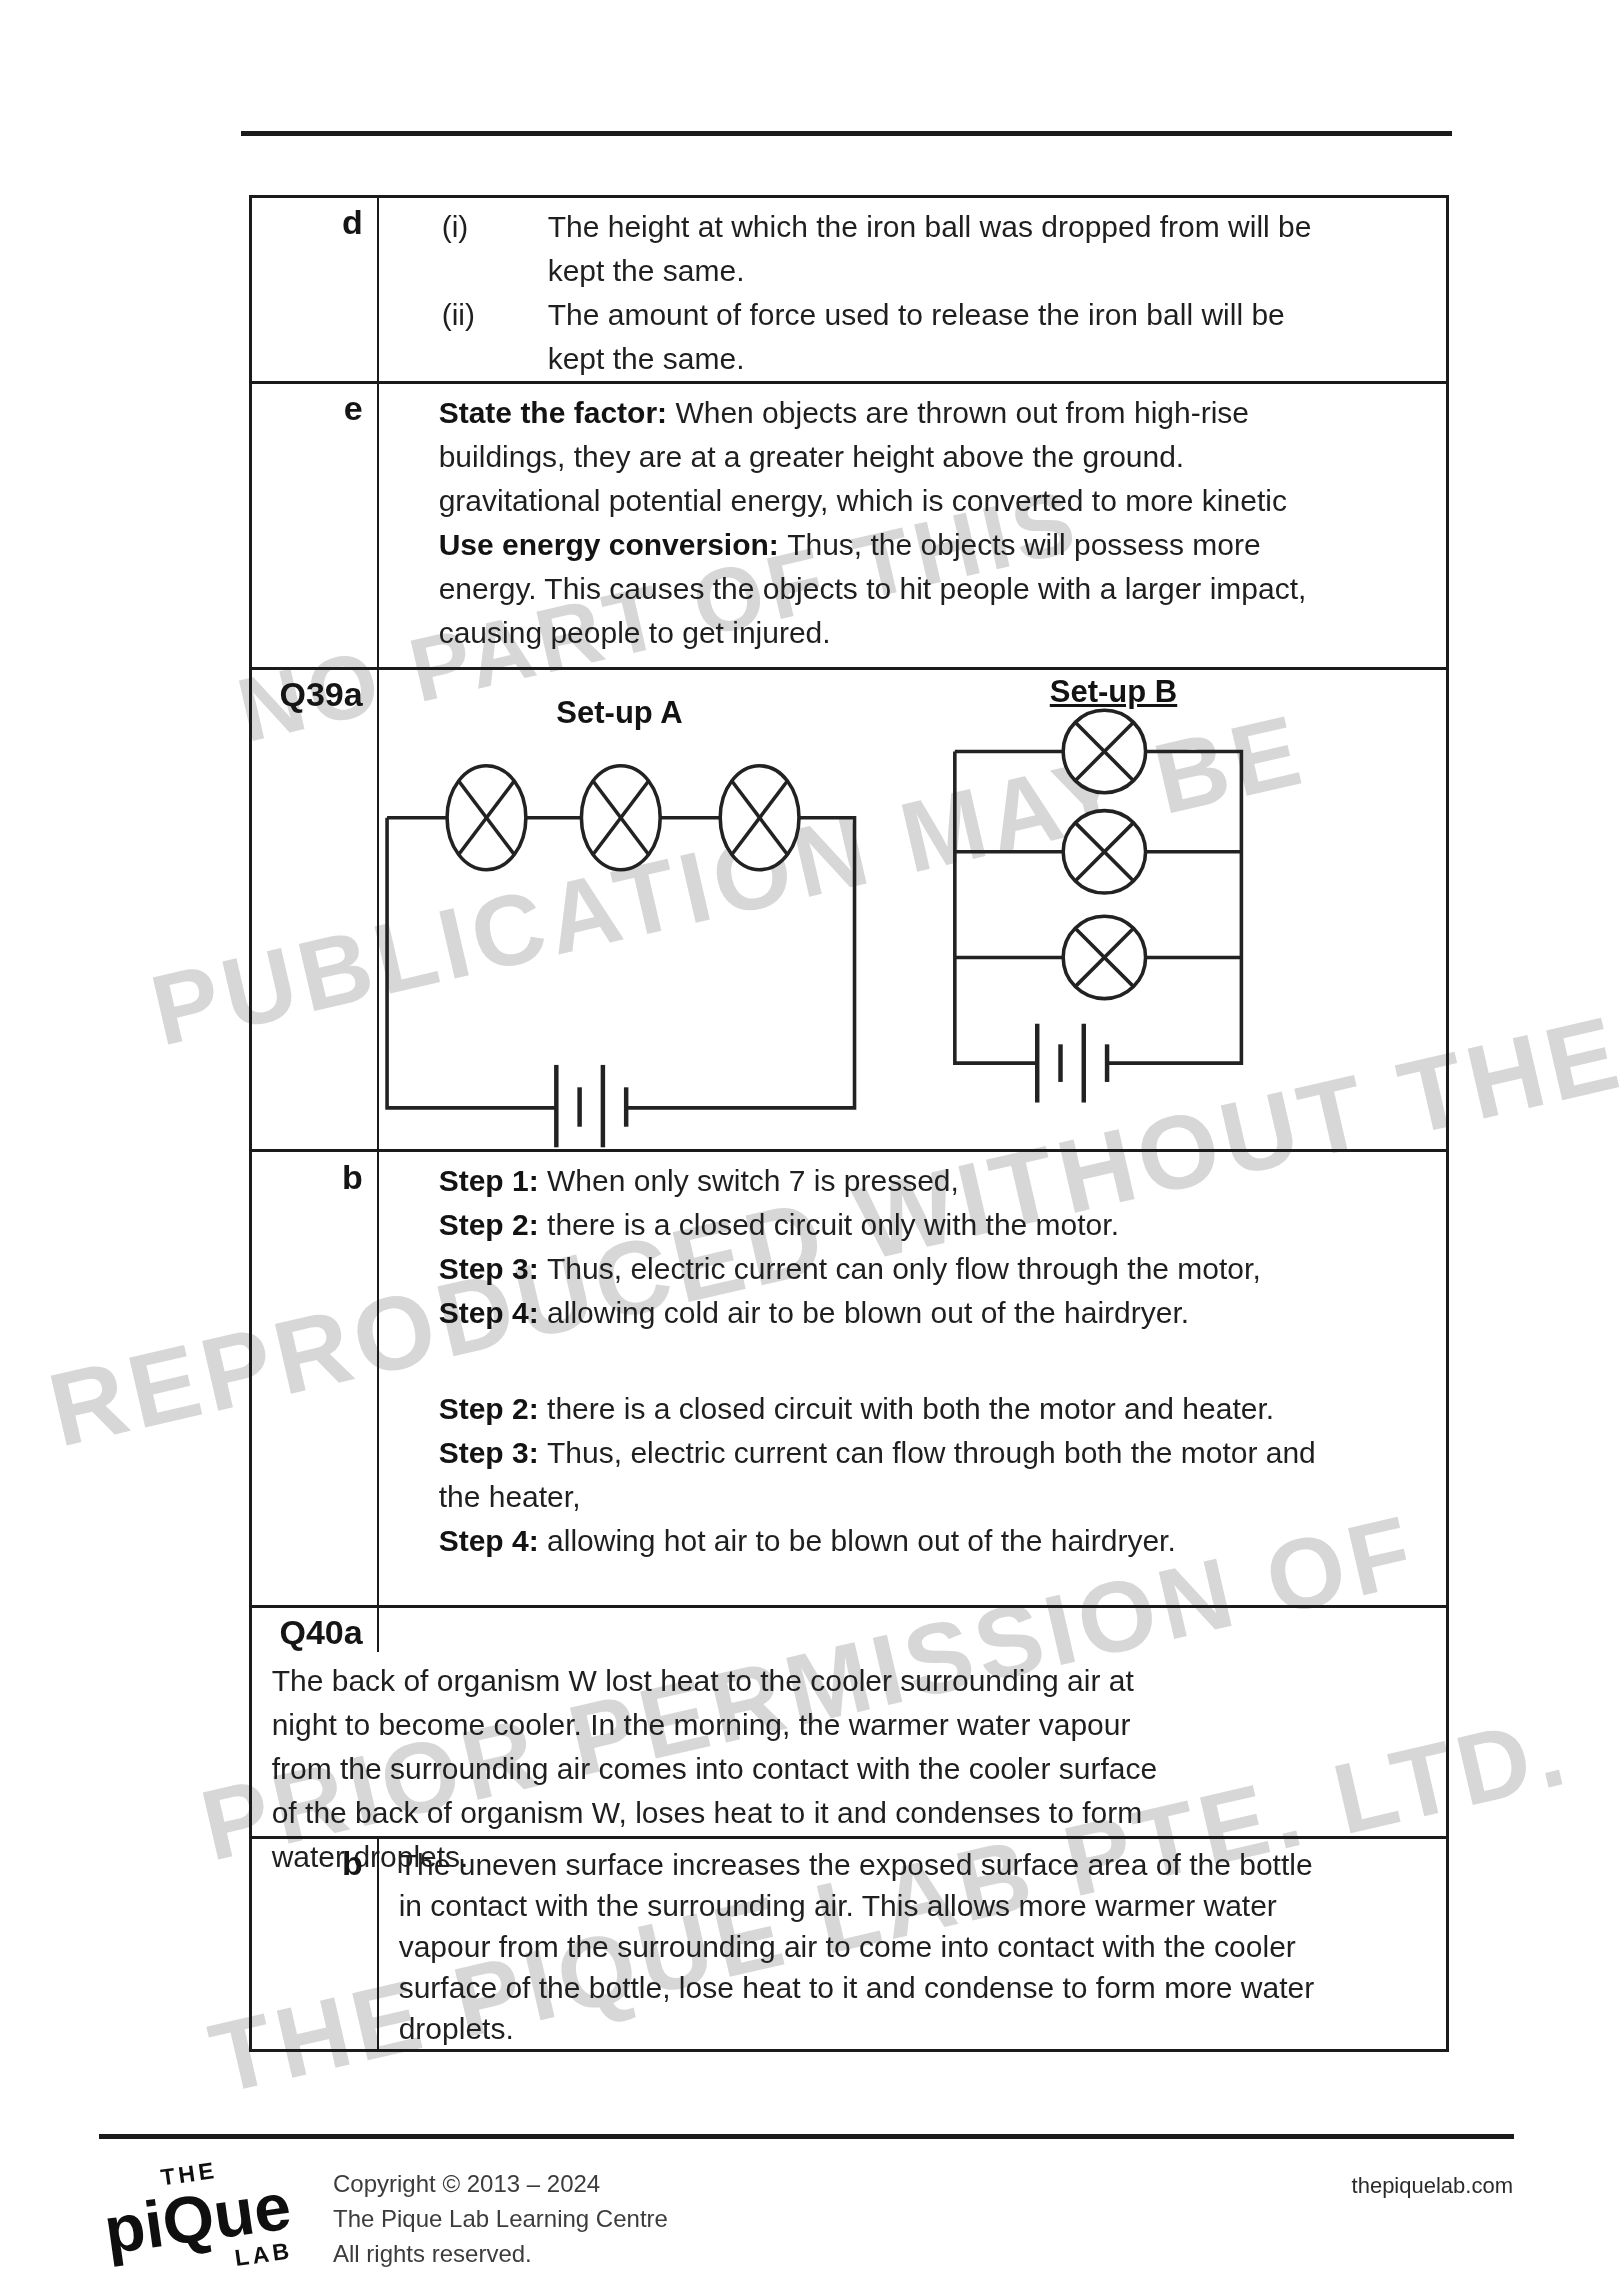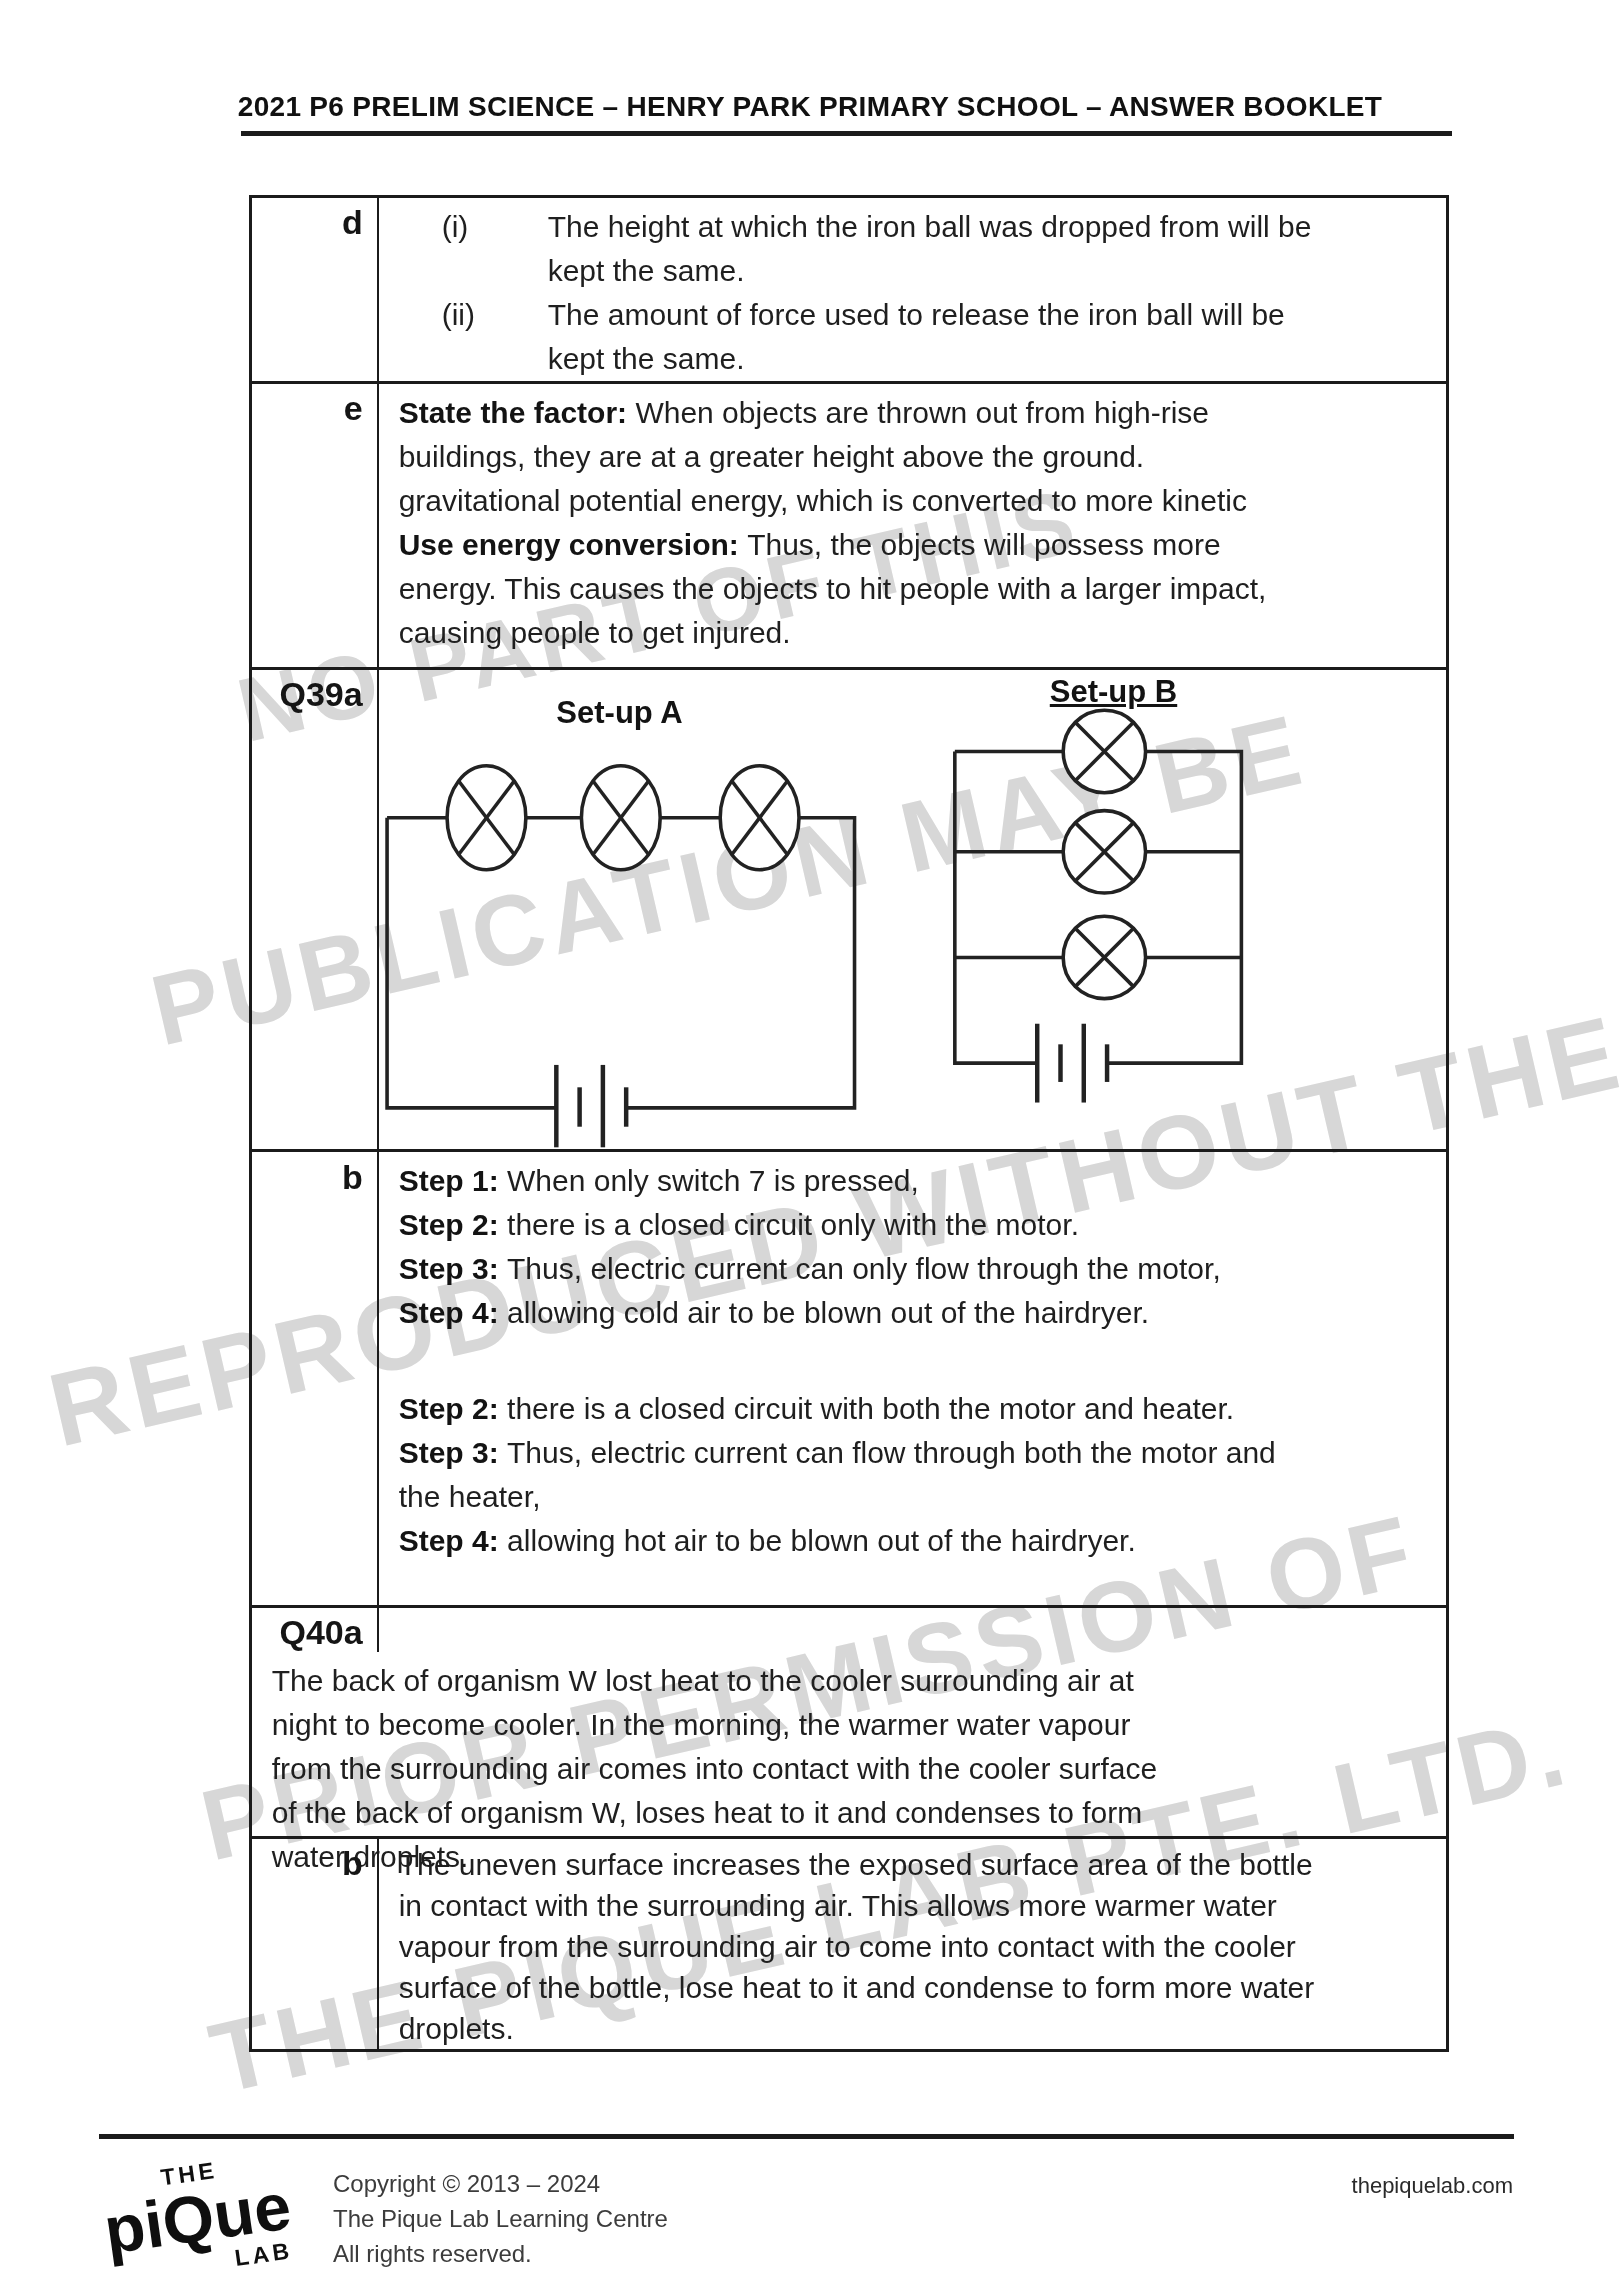--- a/index.html
+++ b/index.html
@@ -39,21 +39,21 @@
   .row-q40a{height:231px;flex-direction:column;}
   .row-q40b{flex:1;}
   .lbl{
     width:127px;box-sizing:border-box;border-right:2.7px solid #1b1b1b;flex:none;
     text-align:right;padding:5.4px 14.3px 0 0;font-size:34px;font-weight:800;color:#151515;
   }
   .cnt{
     flex:1;box-sizing:border-box;padding:7.2px 18px 0 19.7px;
     font-size:30px;line-height:44px;color:#1f1f1f;
   }
-  .cnt b{font-weight:800;color:#131313;}
+  .cnt b{font-weight:800;color:#131313;margin-left:40px;}
   .pre{white-space:pre-line;}
   .ditem{display:flex;margin-left:43px;}
   .dnum{width:106px;flex:none;}
   .dtext{flex:1;white-space:pre-line;}
   .step-gap{height:52px;}
   .row-q40b .cnt{line-height:41px;padding-top:5.4px;}
   
   .q39-cnt{position:relative;padding:0;}
   .setup-label{position:absolute;width:215px;text-align:center;font-size:31px;font-weight:800;color:#131313;z-index:2;}
   .setup-a-label{left:133px;top:21.5px;}
@@ -74,21 +74,20 @@
 <div class="page">
 
   <div class="wm">
     <div class="wm-line wm-1">NO PART OF THIS</div>
     <div class="wm-line wm-2">PUBLICATION MAY BE</div>
     <div class="wm-line wm-3">REPRODUCED WITHOUT THE</div>
     <div class="wm-line wm-4">PRIOR PERMISSION OF</div>
     <div class="wm-line wm-5">THE PIQUE LAB PTE. LTD.</div>
   </div>
 
-  <div class="hdr-title">2021 P6 PRELIM SCIENCE – HENRY PARK PRIMARY SCHOOL – ANSWER BOOKLET</div>
   <div class="hdr-rule"></div>
 
   <div class="atable">
 
     <div class="arow row-d">
       <div class="lbl">d</div>
       <div class="cnt">
         <div class="ditem">
           <div class="dnum">(i)</div>
           <div class="dtext">The height at which the iron ball was dropped from will be

